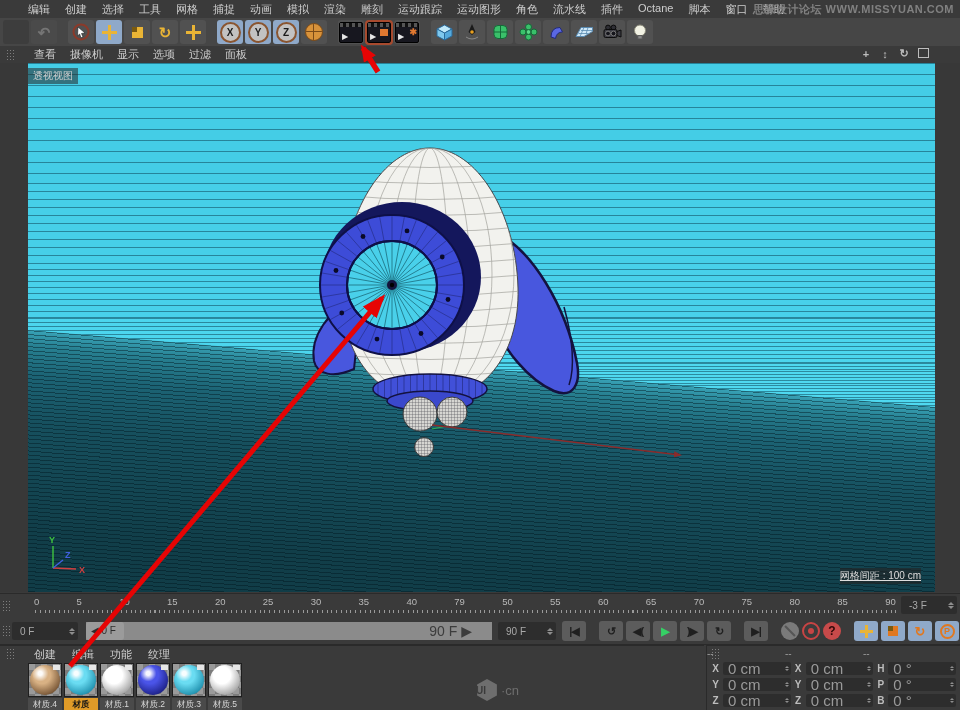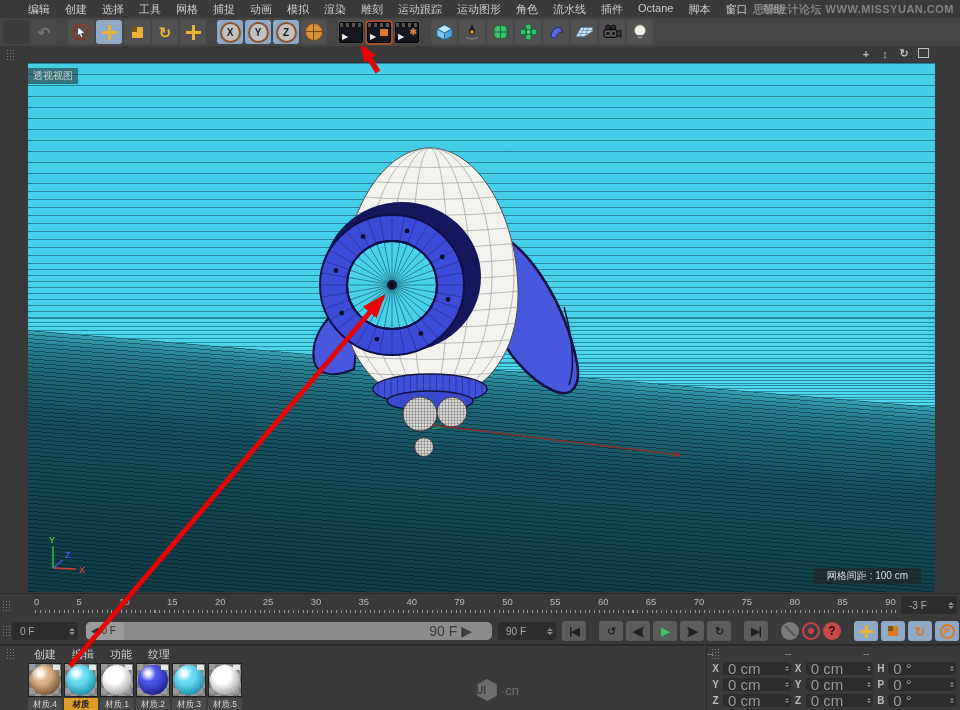--- a/index.html
+++ b/index.html
@@ -58,41 +58,41 @@
   .s2{top:120px;height:80px;background:repeating-linear-gradient(180deg,rgba(9,60,78,.5) 0 1.3px,transparent 1.3px 8px),#46cfe8;}
   .s3{top:200px;height:55px;background:repeating-linear-gradient(180deg,rgba(9,60,78,.5) 0 1.2px,transparent 1.2px 6px),#48d1ea;}
   .s4{top:255px;height:45px;background:repeating-linear-gradient(180deg,rgba(9,60,78,.5) 0 1px,transparent 1px 4px),#4cd6ee;}
   .s5{top:300px;height:60px;background:repeating-linear-gradient(180deg,rgba(9,60,78,.5) 0 1px,transparent 1px 2.8px),#4fd9f0;}
   .ground{position:absolute;left:0;top:267px;width:1200px;height:520px;transform:rotate(4.85deg);transform-origin:0 0;
      background:linear-gradient(180deg,#38a2b6 0px,#277f90 16px,#1c6374 45px,#164f5d 95px,#113e49 200px,#0e343d 520px);}
   .ground::after{content:"";position:absolute;inset:0;
      background:repeating-linear-gradient(180deg,rgba(0,22,30,.45) 0 1px,transparent 1px 4px);}
   .scene{position:absolute;left:0;top:0;}
   .vp-label{position:absolute;left:0;top:5px;background:rgba(40,40,40,.55);color:#cfcfcf;font-size:10px;padding:1px 5px;}
-  .grid-label{position:absolute;right:14px;bottom:8px;background:rgba(35,35,35,.6);color:#dedede;font-size:10px;padding:1px 13px;}
+  .grid-label{position:absolute;right:14px;bottom:8px;background:rgba(35,35,35,.6);color:#dedede;font-size:10px;padding:1px 0;text-decoration:underline;}
 
   
   .timeline{position:absolute;top:593px;left:0;right:0;height:25px;background:#3a3a3a;border-top:1px solid #2a2a2a;}
   .timeline .hdots{position:absolute;left:2px;top:6px;}
   .ruler{position:absolute;left:34px;right:64px;top:2px;height:20px;}
   .tick-labels{display:flex;justify-content:space-between;color:#b9b9b9;font-size:9.5px;}
   .tick-marks{position:absolute;left:1px;right:0;bottom:3px;height:3px;
      background:repeating-linear-gradient(90deg,#9a9a9a 0 1px,transparent 1px 4.78px);}
   .spin-field{background:#2d2d2d;border-radius:2px;color:#a9a9a9;font-size:10px;display:flex;align-items:center;padding:0 3px 0 8px;height:18px;box-sizing:border-box;}
   .spin-field b{font-weight:normal;flex:1;}
   .spin{display:flex;flex-direction:column;gap:1px;margin-left:3px;}
   .spin i{display:block;width:0;height:0;border:3px solid transparent;border-bottom-color:#8e8e8e;border-top-width:0;}
   .spin i.dn{border-bottom-color:transparent;border-top-color:#8e8e8e;border-top-width:3px;border-bottom-width:0;}
   .offset{position:absolute;right:3px;top:2px;width:56px;}
 
   
   .transport{position:absolute;top:619px;left:0;right:0;height:25px;background:#3a3a3a;}
   .transport .hdots{position:absolute;left:2px;top:6px;}
   .frame-start{position:absolute;left:12px;top:3px;width:66px;}
-  .slider{position:absolute;left:86px;top:3px;width:406px;height:18px;background:#8b8b8b;border-radius:5px;overflow:hidden;}
+  .slider{position:absolute;left:86px;top:3px;width:406px;height:18px;background:#8b8b8b;border-radius:0;overflow:hidden;}
   .sl-left{position:absolute;left:0;top:0;height:18px;line-height:18px;background:#9b9b9b;color:#2e2e2e;font-size:10px;padding:0 8px 0 5px;border-radius:3px;}
   .sl-right{position:absolute;right:20px;top:0;height:18px;line-height:18px;color:#3c3c3c;font-size:14px;}
   .frame-end{position:absolute;left:498px;top:3px;width:58px;}
   .pbar{position:absolute;left:562px;top:2px;display:flex;align-items:center;gap:3px;}
   .pbtn{width:24px;height:20px;background:#5c5c5c;border-radius:3px;color:#1f1f1f;font-weight:bold;font-size:11px;
         display:flex;align-items:center;justify-content:center;flex:none;letter-spacing:-1px;}
   .pbtn.green{color:#35d065;}
   .pgap{width:7px;flex:none;}
   .circ{width:18px;height:18px;border-radius:50%;flex:none;position:relative;display:flex;align-items:center;justify-content:center;}
   .rec-off{background:#7a7a7a;}
@@ -290,20 +290,29 @@
     <div class="tbtn">
       <svg width="18" height="18">
           <circle cx="9" cy="7.5" r="5.5" fill="#f2f2e4" stroke="#8a8a7a"></circle>
           <rect x="6.8" y="12.6" width="4.4" height="3.4" fill="#8a8a8a" stroke="#555"></rect>
         </svg>
     </div>
   </div>
 
   <div class="vpmenu">
     <span class="hdots"></span>
+    <nav>
+
+    <span class="mi">查看</span>
+        <span class="mi">摄像机</span>
+        <span class="mi">显示</span>
+        <span class="mi">选项</span>
+        <span class="mi">过滤</span>
+        <span class="mi">面板</span>
+      </nav>
     <div class="vp-nav-icons">
       <span>+</span>
       <span>↕</span>
       <span>↻</span>
       <span><i class="boxic"></i></span>
     </div>
   </div>
 
   <div class="left-strip"></div>
   <div class="right-strip"></div>

